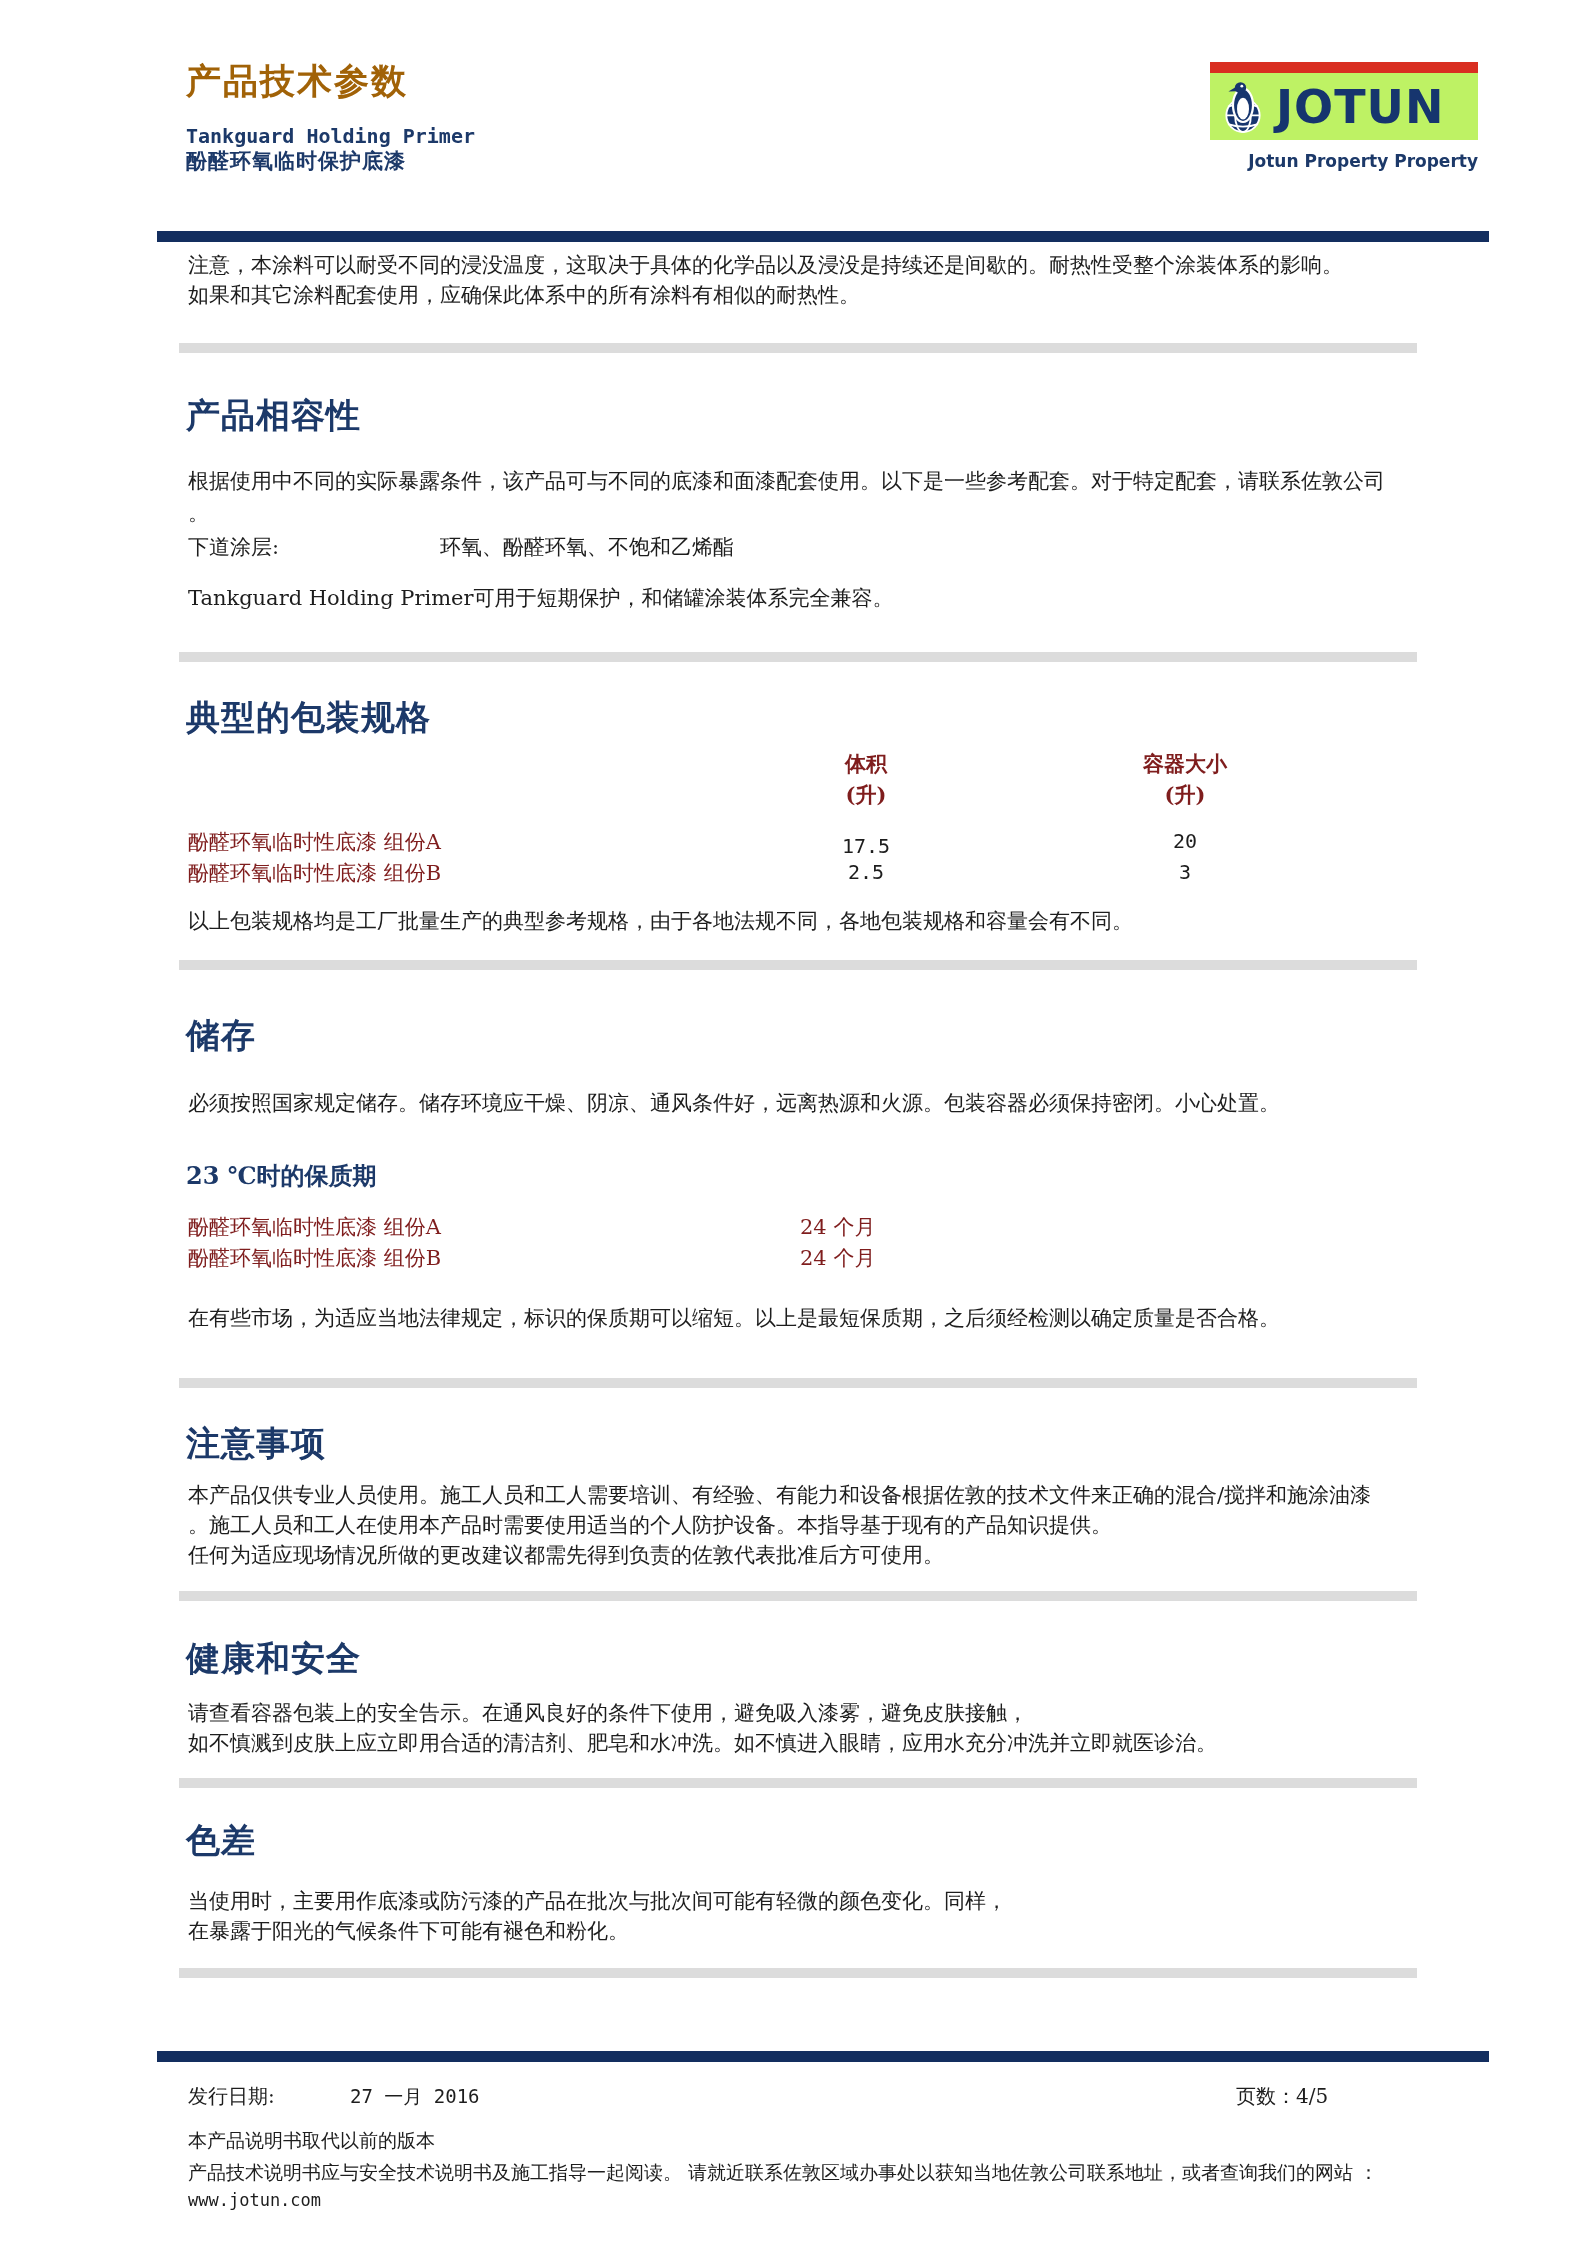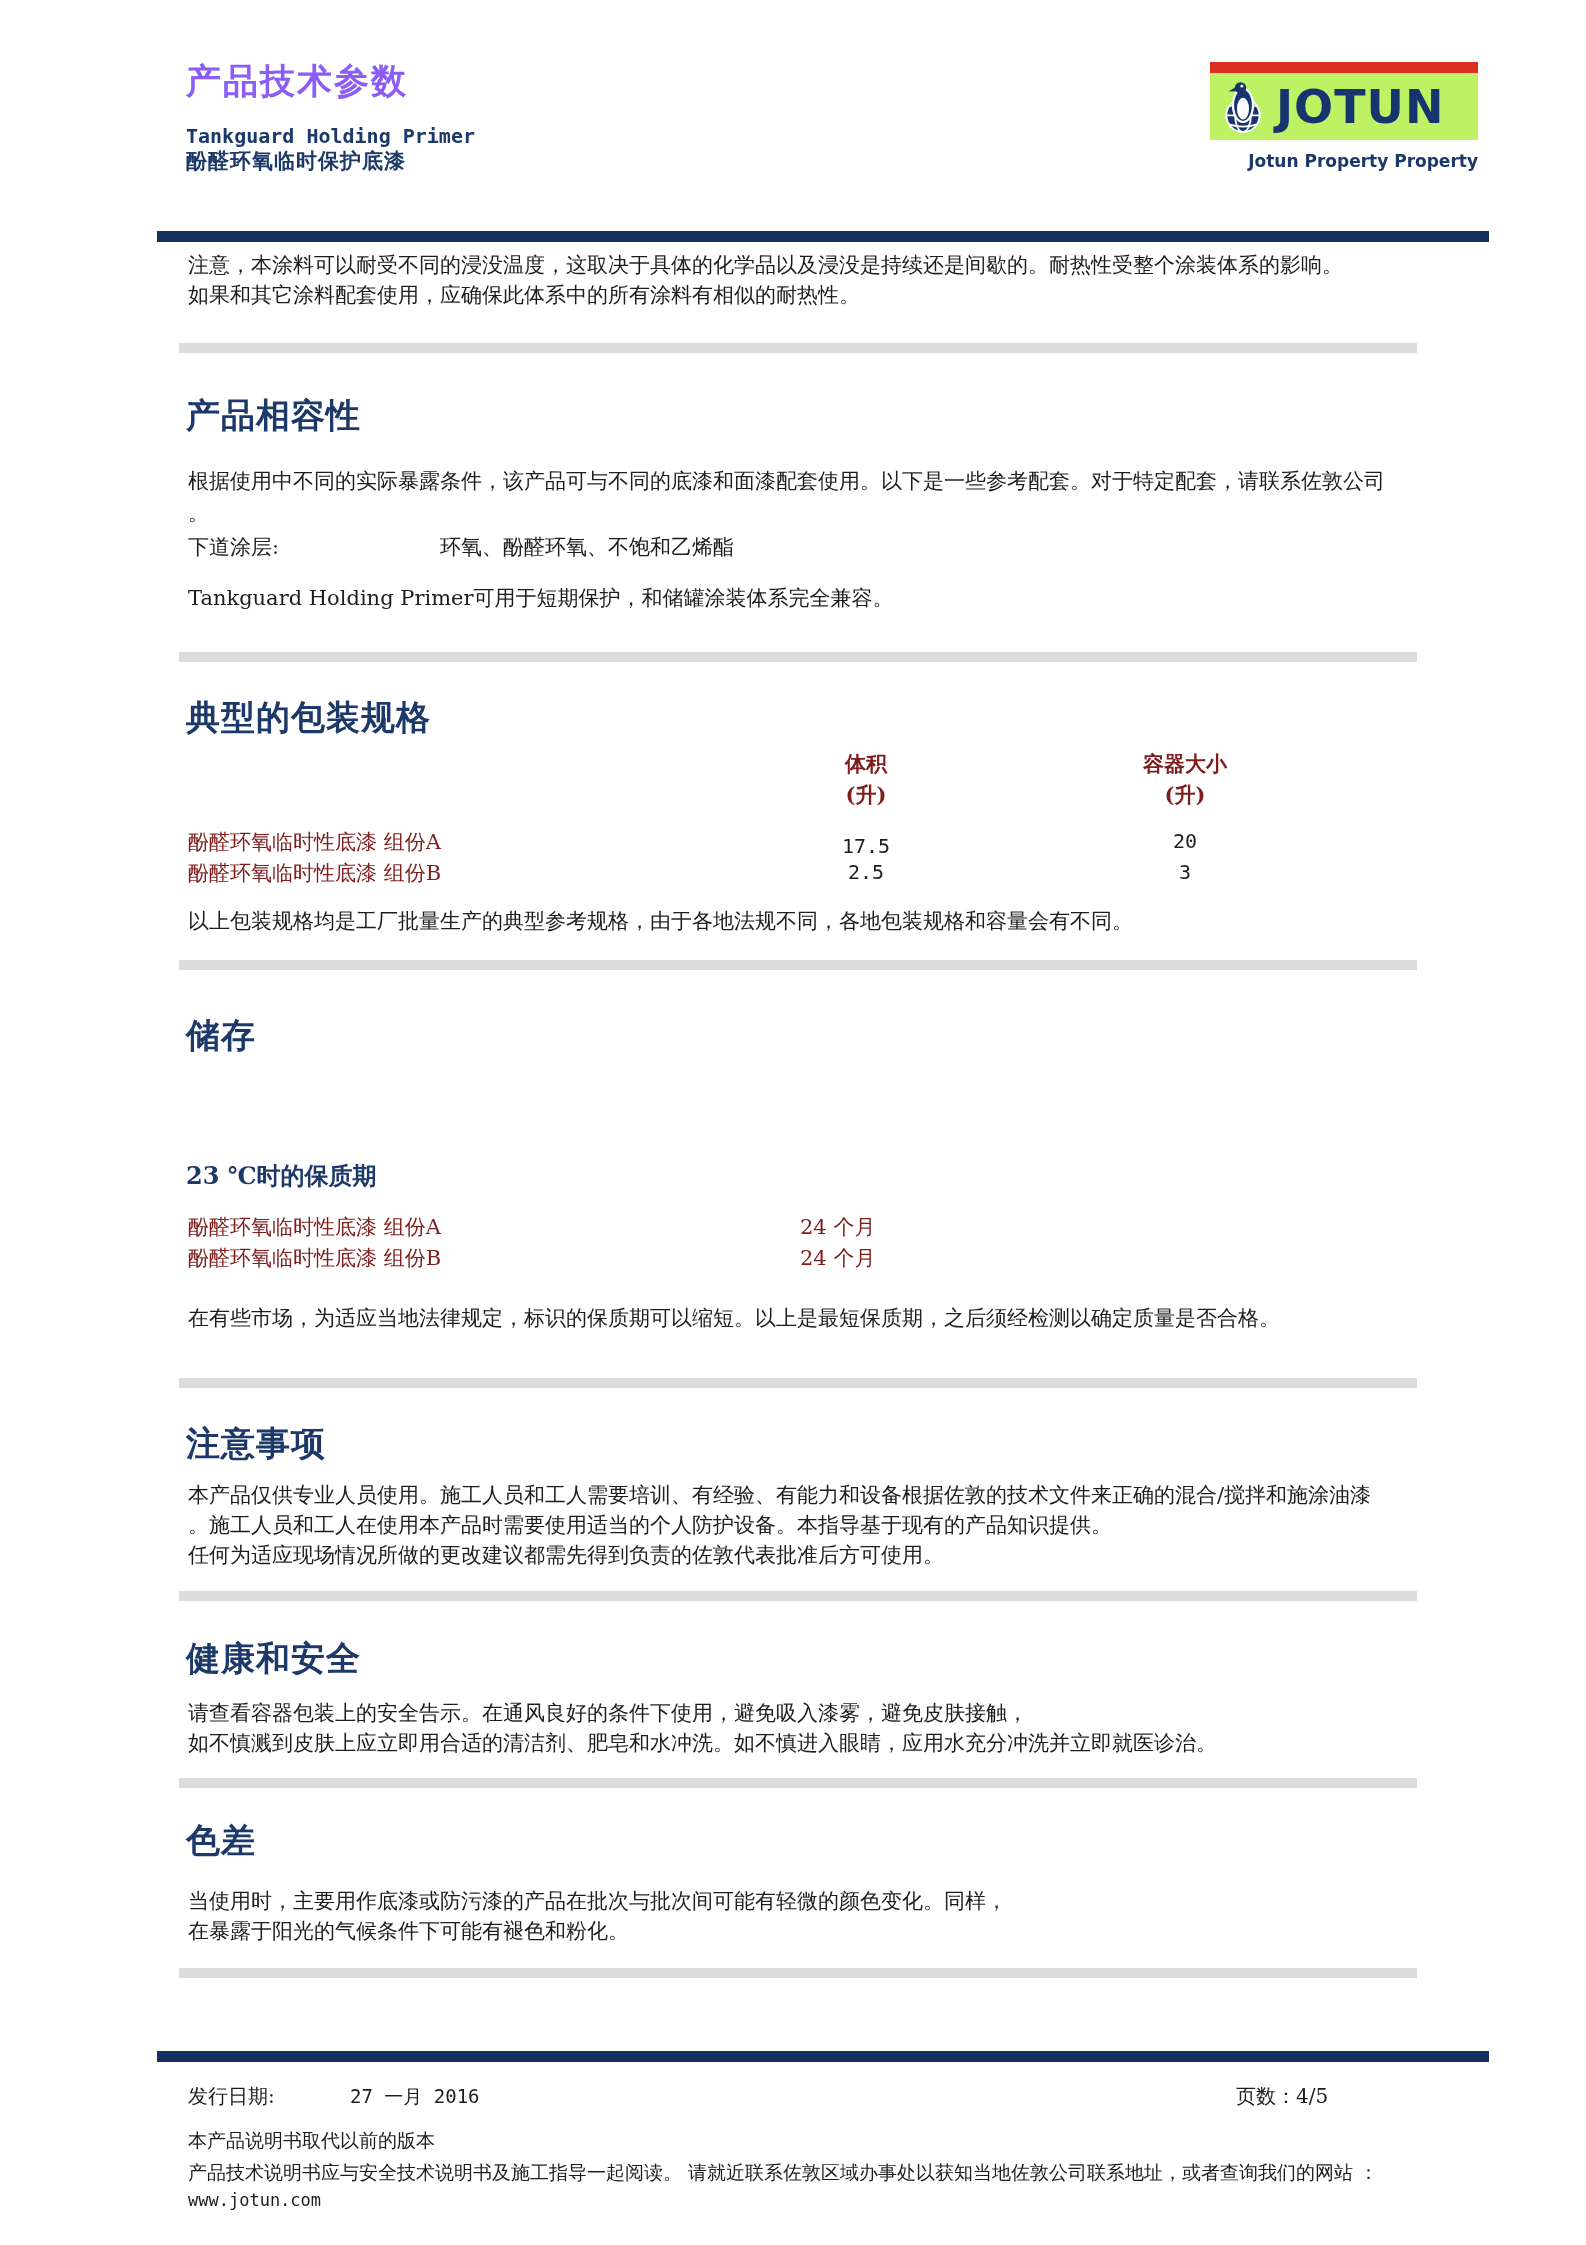--- a/index.html
+++ b/index.html
@@ -9,21 +9,21 @@
     background:#ffffff;
     margin:0 auto;
     font-family:"DejaVu Serif","Liberation Serif",serif;
     color:#1d1d1d;
     overflow:hidden;
   }
   .mono{font-family:"DejaVu Sans Mono","Liberation Mono",monospace;}
   .abs{position:absolute;}
 
   
-  .doc-title{left:186px;top:58px;font-size:35px;font-weight:bold;color:#8b5cf6;letter-spacing:2px;}
+  .doc-title{left:186px;top:58px;font-size:35px;font-weight:bold;color:#a16207;letter-spacing:2px;}
   .doc-sub-en{left:186px;top:124px;font-size:20px;font-weight:bold;color:#1c3969;}
   .doc-sub-cn{left:186px;top:147px;font-size:21px;font-weight:bold;color:#1c3969;letter-spacing:1px;}
 
   .logo-box{left:1210px;top:62px;width:268px;height:78px;}
   .logo-red{position:absolute;left:0;top:0;width:100%;height:11px;background:#d92e21;}
   .logo-yellow{position:absolute;left:0;top:11px;width:100%;height:67px;background:#bef264;display:flex;align-items:center;justify-content:flex-start;padding-left:8px;box-sizing:border-box;}
   .logo-text{font-family:"DejaVu Sans","Liberation Sans",sans-serif;font-weight:800;font-size:46px;color:#16356e;letter-spacing:1px;margin-left:8px;line-height:1;}
   .logo-tagline{left:1210px;top:151px;width:268px;text-align:right;font-family:"DejaVu Sans","Liberation Sans",sans-serif;font-weight:bold;font-size:17px;color:#1c3969;}
 
   
@@ -104,20 +104,21 @@
 
   <div class="abs cell" style="top:859px;left:188px;">酚醛环氧临时性底漆 组份B</div>
   <div class="abs cell-num mono col-center" style="top:860px;left:786px;width:160px;">2.5</div>
   <div class="abs cell-num mono col-center" style="top:860px;left:1100px;width:170px;">3</div>
 
   <div class="abs body-line" style="top:906px;">以上包装规格均是工厂批量生产的典型参考规格，由于各地法规不同，各地包装规格和容量会有不同。</div>
 
   <div class="abs bar-gray" style="top:960px;"></div>
 
   <div class="abs h-section" style="top:1013px;">储存</div>
+  <div class="abs body-line" style="top:1088px;">必须按照国家规定储存。储存环境应干燥、阴凉、通风条件好，远离热源和火源。包装容器必须保持密闭。小心处置。</div>
 
   <div class="abs h-sub" style="top:1160px;">23 ℃时的保质期</div>
   <div class="abs cell" style="top:1213px;left:188px;">酚醛环氧临时性底漆 组份A</div>
   <div class="abs cell" style="top:1213px;left:800px;">24 个月</div>
   <div class="abs cell" style="top:1244px;left:188px;">酚醛环氧临时性底漆 组份B</div>
   <div class="abs cell" style="top:1244px;left:800px;">24 个月</div>
   <div class="abs body-line" style="top:1303px;">在有些市场，为适应当地法律规定，标识的保质期可以缩短。以上是最短保质期，之后须经检测以确定质量是否合格。</div>
 
   <div class="abs bar-gray" style="top:1378px;"></div>
 

